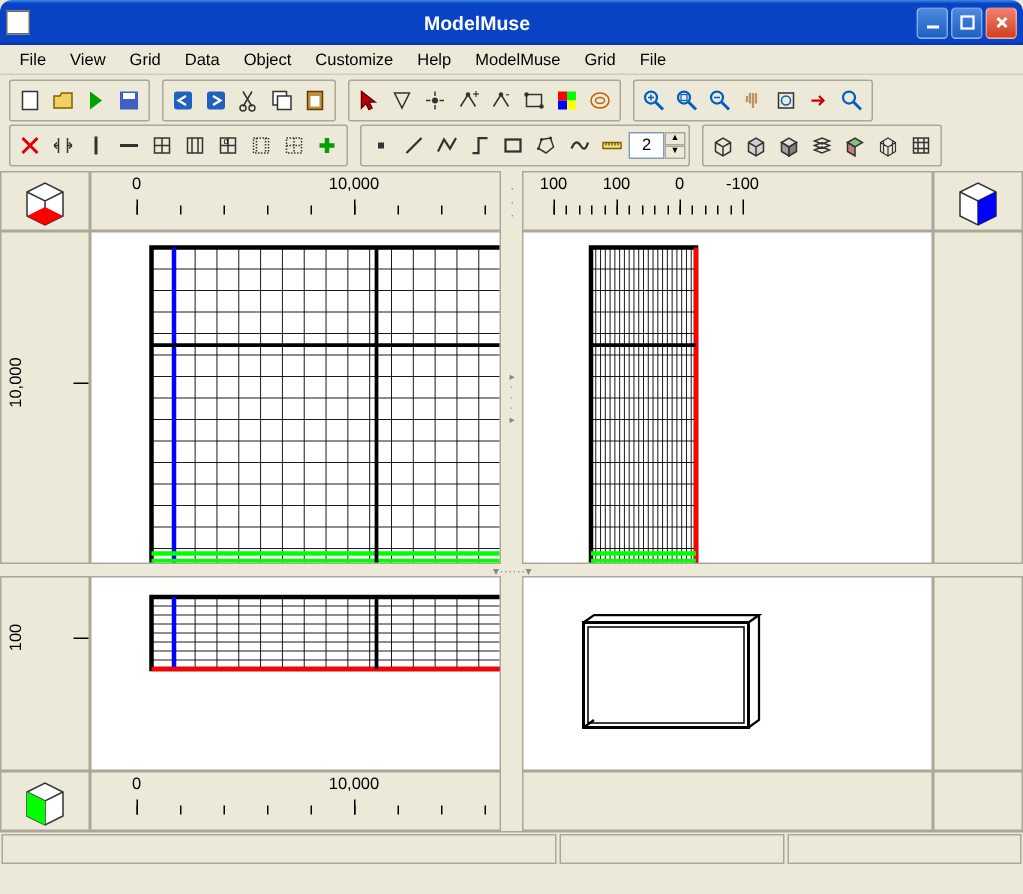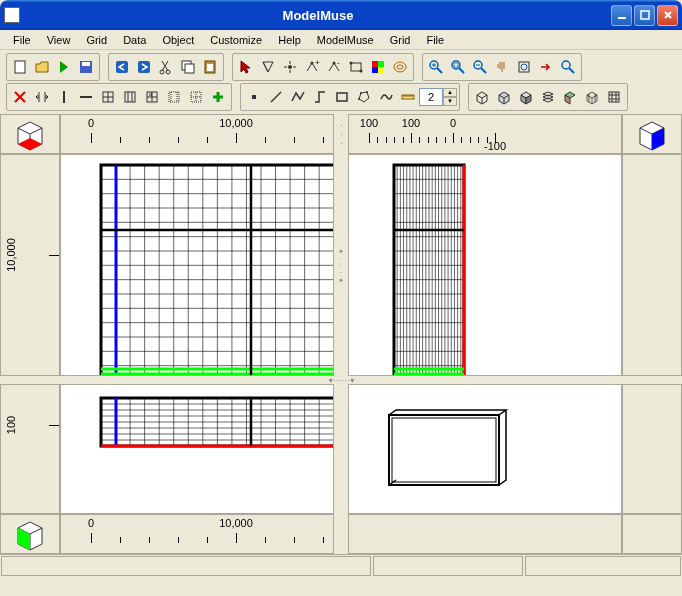--- a/index.html
+++ b/index.html
@@ -423,21 +423,21 @@
       <div class="splitter-dots">·<br>·<br>·</div>
     </div>
   <div class="ruler-h" id="ruler-top-right">
       <div class="tick tick-major" style="left: 20px;"></div>
       <div class="tick-label" style="left: 20px;">100</div>
       <div class="tick tick-major" style="left: 62px;"></div>
       <div class="tick-label" style="left: 62px;">100</div>
       <div class="tick tick-major" style="left: 104px;"></div>
       <div class="tick-label" style="left: 104px;">0</div>
       <div class="tick tick-major" style="left: 146px;"></div>
-      <div class="tick-label" style="left: 146px; margin-top: 23px;">-100</div>
+      <div class="tick-label" style="left: 146px;">-100</div>
       <div class="tick" style="left: 20px;"></div>
       <div class="tick" style="left: 28.4px;"></div>
       <div class="tick" style="left: 36.8px;"></div>
       <div class="tick" style="left: 45.2px;"></div>
       <div class="tick" style="left: 53.6px;"></div>
       <div class="tick" style="left: 62px;"></div>
       <div class="tick" style="left: 70.4px;"></div>
       <div class="tick" style="left: 78.8px;"></div>
       <div class="tick" style="left: 87.2px;"></div>
       <div class="tick" style="left: 95.6px;"></div>

